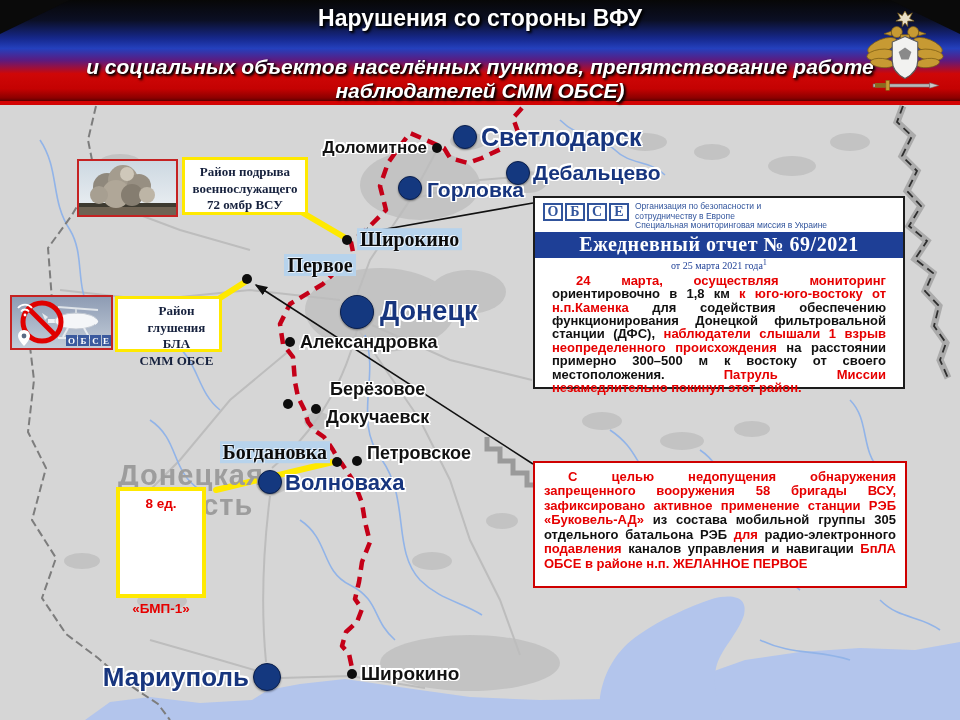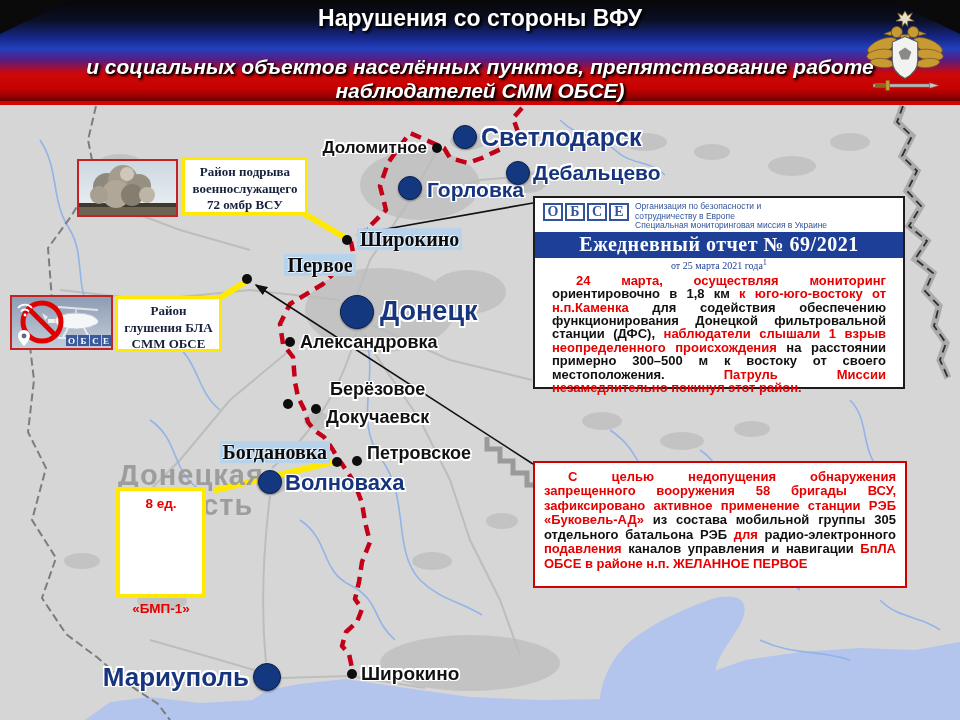--- a/index.html
+++ b/index.html
@@ -320,21 +320,21 @@
           <rect x="66" y="38" width="11" height="11" fill="#3b5a9e"></rect>
           <rect x="78" y="38" width="11" height="11" fill="#3b5a9e"></rect>
           <rect x="90" y="38" width="9" height="11" fill="#3b5a9e"></rect>
           <text x="59.5" y="47" fill="#fff">О</text>
           <text x="71.5" y="47" fill="#fff">Б</text>
           <text x="83.5" y="47" fill="#fff">С</text>
           <text x="94" y="47" fill="#fff">Е</text>
         </g>
       </svg>
     </div>
-    <div class="ybox" style="left:115px;top:191px;width:107px;height:56px;">
+    <div class="ybox" style="left:115px;top:191px;width:107px;height:56px;padding-left:16px;">
       <div class="cap">
         <div>Район</div>
         <div>глушения БЛА</div>
         <div>СММ ОБСЕ</div>
       </div>
     </div>
 
     <div class="ybox bmp-box" style="left:116px;top:382px;width:90px;height:111px;border-width:4px;gap:45px;">
       <div class="redtxt">8 ед.</div>
       <svg width="78" height="50" viewBox="0 0 86 56">

